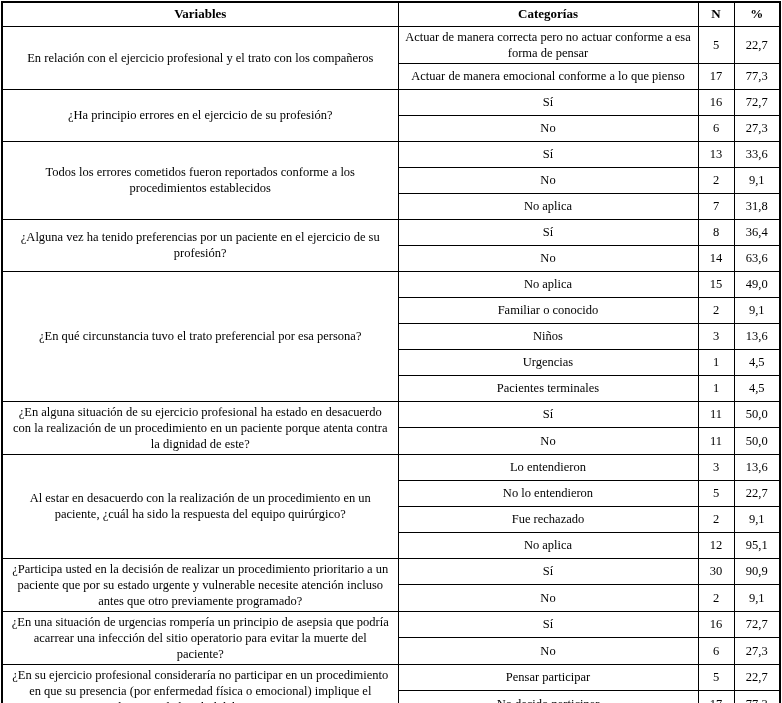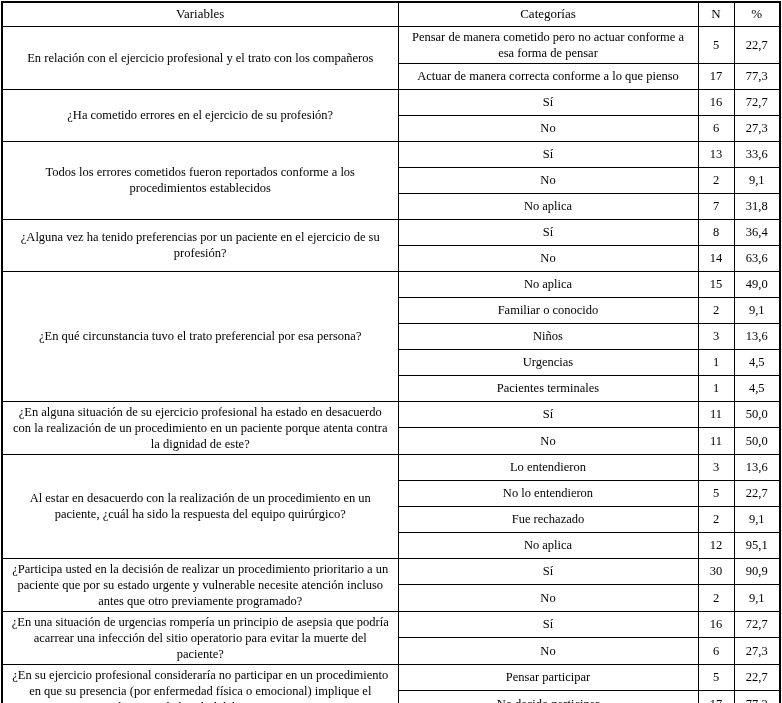--- a/index.html
+++ b/index.html
@@ -23,21 +23,21 @@
   table.results td {
     border: 1px solid #000000;
     padding: 2px 6px;
     text-align: center;
     vertical-align: middle;
     font-size: 12.5px;
     line-height: 1.28;
     word-wrap: break-word;
   }
   table.results th {
-    font-weight: normal;
+    font-weight: bold;
     font-size: 13px;
     padding: 3px 6px;
   }
   table.results td {
     height: 21px;
   }
   col.c-var { width: 396px; }
   col.c-cat { width: 300px; }
   col.c-n   { width: 36px; }
   col.c-pct { width: 46px; }
@@ -56,31 +56,31 @@
     <tr>
       <th>Variables</th>
       <th>Categorías</th>
       <th>N</th>
       <th>%</th>
     </tr>
   </thead>
   <tbody id="table-body">
       <tr>
         <td rowspan="2">En relación con el ejercicio profesional y el trato con los compañeros</td>
-        <td>Pensar de manera cometido pero no actuar conforme a esa forma de pensar</td>
+        <td>Actuar de manera correcta pero no actuar conforme a esa forma de pensar</td>
         <td>5</td>
         <td>22,7</td>
       </tr>
       <tr>
-        <td>Actuar de manera correcta conforme a lo que pienso</td>
+        <td>Actuar de manera emocional conforme a lo que pienso</td>
         <td>17</td>
         <td>77,3</td>
       </tr>
       <tr>
-        <td rowspan="2">¿Ha cometido errores en el ejercicio de su profesión?</td>
+        <td rowspan="2">¿Ha principio errores en el ejercicio de su profesión?</td>
         <td>Sí</td>
         <td>16</td>
         <td>72,7</td>
       </tr>
       <tr>
         <td>No</td>
         <td>6</td>
         <td>27,3</td>
       </tr>
       <tr>

